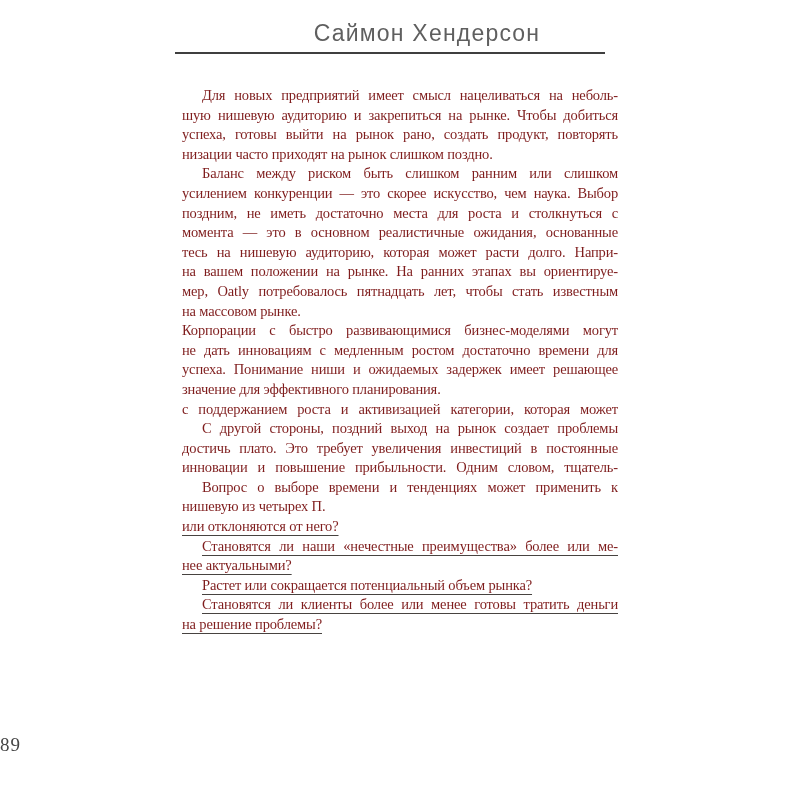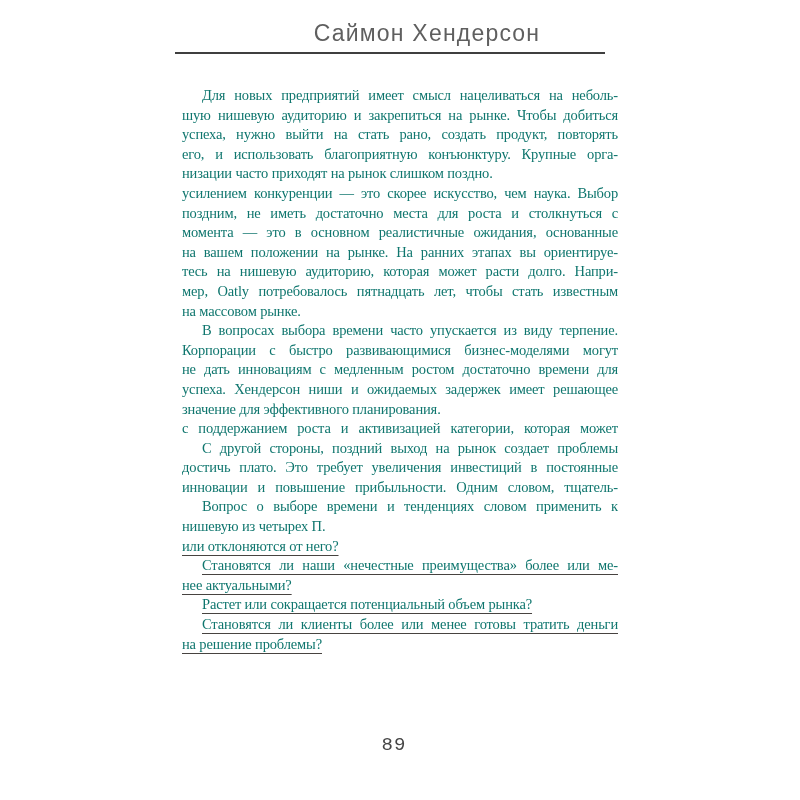--- a/index.html
+++ b/index.html
@@ -36,21 +36,21 @@
     background: #3f3f3f;
   }
   .body-text {
     position: absolute;
     top: 86px;
     left: 182px;
     width: 436px;
     font-size: 14.5px;
     line-height: 19.6px;
     letter-spacing: -0.15px;
-    color: #0f766e;
+    color: #7f1d1d;
   }
   .paragraph { margin: 0; }
   .line {
     text-align: left;
     height: 19.6px;
     overflow: visible;
   }
   .line.j {
     text-align: justify;
     text-align-last: justify;
@@ -60,70 +60,68 @@
     text-decoration: underline;
     text-decoration-thickness: 1px;
     text-underline-offset: 3.5px;
     text-decoration-color: #474340;
   }
   .page-number {
     position: absolute;
     top: 734px;
     left: 0;
     width: 788px;
-    text-align: center;
-    font-family: Liberation Mono, monospace;
+    font-family: Liberation Serif, serif;
     font-size: 19px;
     letter-spacing: 1px;
     color: #454545;
   }
 </style>
 </head>
 <body>
 
 <div class="page">
 
   <div class="running-head">
     <span>Саймон Хендерсон</span>
   </div>
 
   <div class="header-rule"></div>
 
   <div class="body-text" id="body-text">
       <div class="paragraph">
         <div class="line j indent"><span>Для новых предприятий имеет смысл нацеливаться на неболь-</span></div>
         <div class="line j"><span>шую нишевую аудиторию и закрепиться на рынке. Чтобы добиться</span></div>
-        <div class="line j"><span>успеха, нужно выйти на стать рано, создать продукт, повторять</span></div>
-        <div class="line j"><span>его, и использовать благоприятную конъюнктуру. Крупные орга-</span></div>
+        <div class="line j"><span>успеха, готовы выйти на рынок рано, создать продукт, повторять</span></div>
         <div class="line"><span>низации часто приходят на рынок слишком поздно.</span></div>
       </div>
       <div class="paragraph">
+        <div class="line j indent"><span>Баланс между риском быть слишком ранним или слишком</span></div>
         <div class="line j"><span>усилением конкуренции — это скорее искусство, чем наука. Выбор</span></div>
         <div class="line j"><span>поздним, не иметь достаточно места для роста и столкнуться с</span></div>
         <div class="line j"><span>момента — это в основном реалистичные ожидания, основанные</span></div>
+        <div class="line j"><span>тесь на нишевую аудиторию, которая может расти долго. Напри-</span></div>
         <div class="line j"><span>на вашем положении на рынке. На ранних этапах вы ориентируе-</span></div>
-        <div class="line j"><span>тесь на нишевую аудиторию, которая может расти долго. Напри-</span></div>
         <div class="line j"><span>мер, Oatly потребовалось пятнадцать лет, чтобы стать известным</span></div>
         <div class="line"><span>на массовом рынке.</span></div>
       </div>
       <div class="paragraph">
-        <div class="line j indent"><span>В вопросах выбора времени часто упускается из виду терпение.</span></div>
         <div class="line j"><span>Корпорации с быстро развивающимися бизнес-моделями могут</span></div>
         <div class="line j"><span>не дать инновациям с медленным ростом достаточно времени для</span></div>
-        <div class="line j"><span>успеха. Хендерсон ниши и ожидаемых задержек имеет решающее</span></div>
+        <div class="line j"><span>успеха. Понимание ниши и ожидаемых задержек имеет решающее</span></div>
         <div class="line"><span>значение для эффективного планирования.</span></div>
       </div>
       <div class="paragraph">
         <div class="line j"><span>с поддержанием роста и активизацией категории, которая может</span></div>
         <div class="line j indent"><span>С другой стороны, поздний выход на рынок создает проблемы</span></div>
         <div class="line j"><span>достичь плато. Это требует увеличения инвестиций в постоянные</span></div>
         <div class="line j"><span>инновации и повышение прибыльности. Одним словом, тщатель-</span></div>
       </div>
       <div class="paragraph">
-        <div class="line j indent"><span>Вопрос о выборе времени и тенденциях словом применить к</span></div>
+        <div class="line j indent"><span>Вопрос о выборе времени и тенденциях может применить к</span></div>
         <div class="line"><span>нишевую из четырех П.</span></div>
       </div>
       <div class="paragraph">
         <div class="line"><span class="u-span">или отклоняются от него?</span></div>
       </div>
       <div class="paragraph">
         <div class="line j indent"><span class="u-span">Становятся ли наши «нечестные преимущества» более или ме-</span></div>
         <div class="line"><span class="u-span">нее актуальными?</span></div>
       </div>
       <div class="paragraph">

